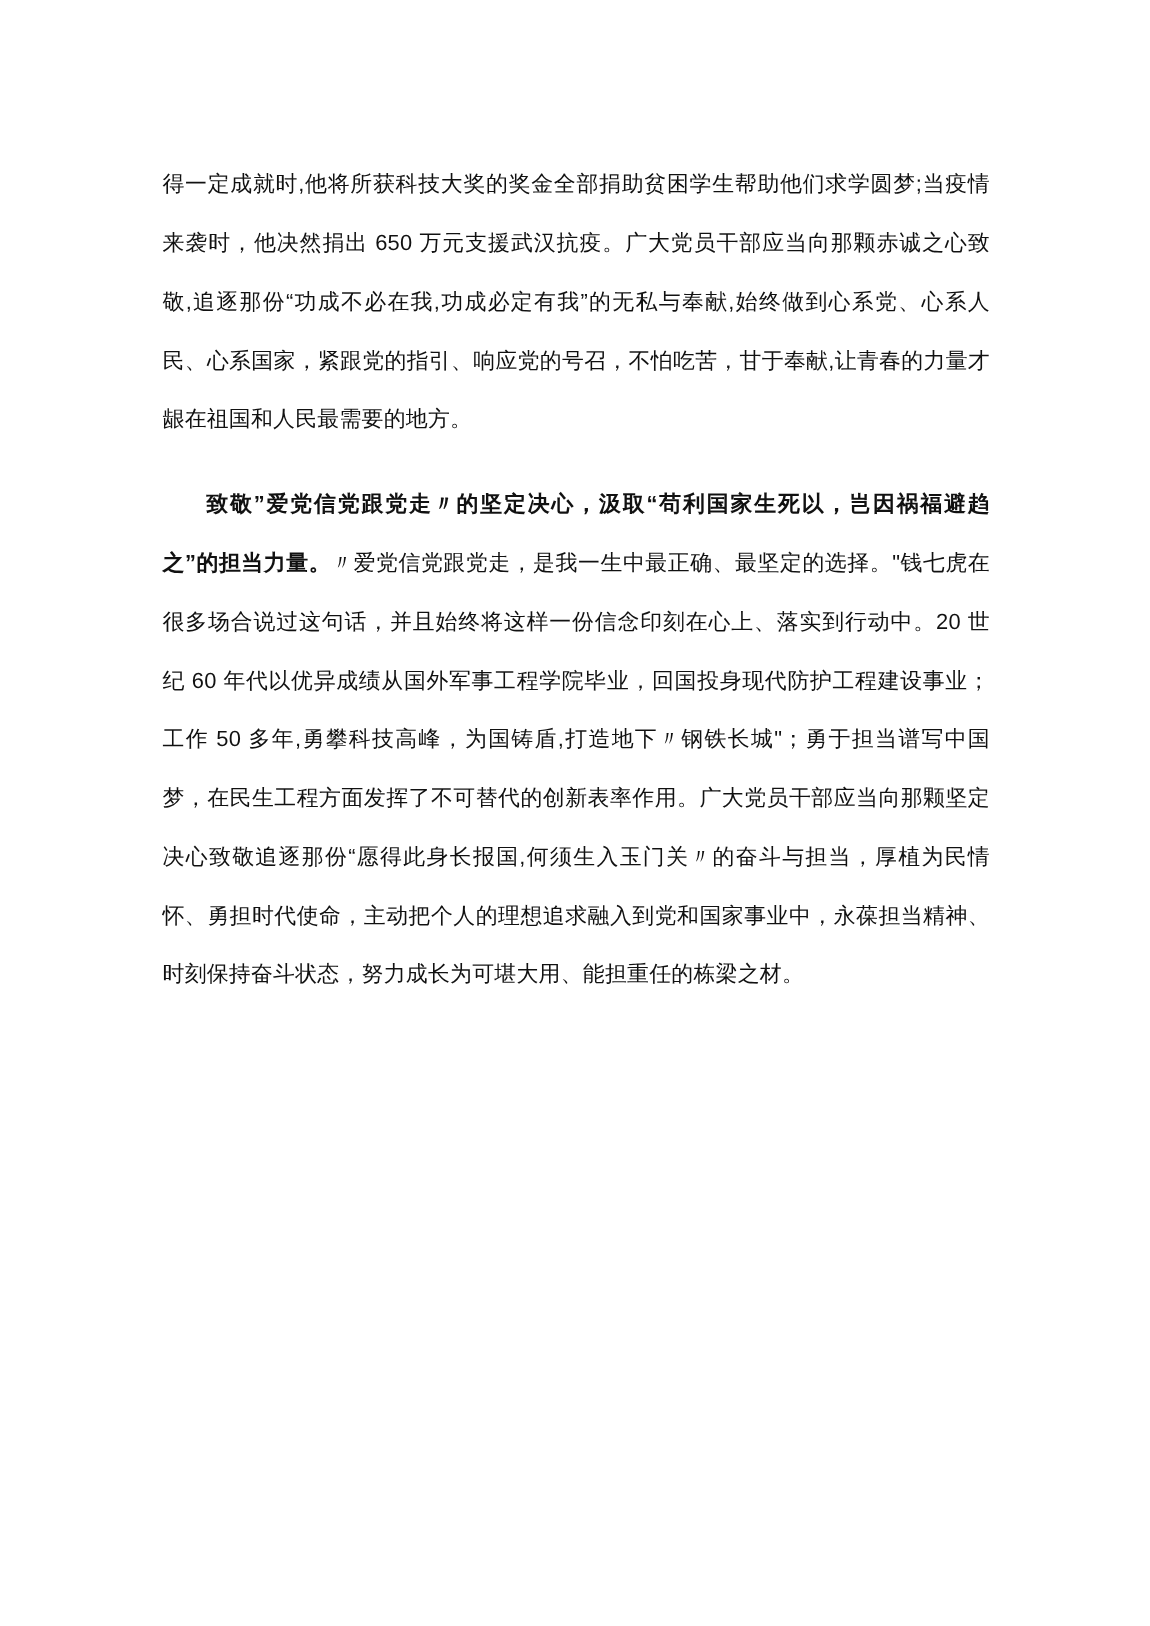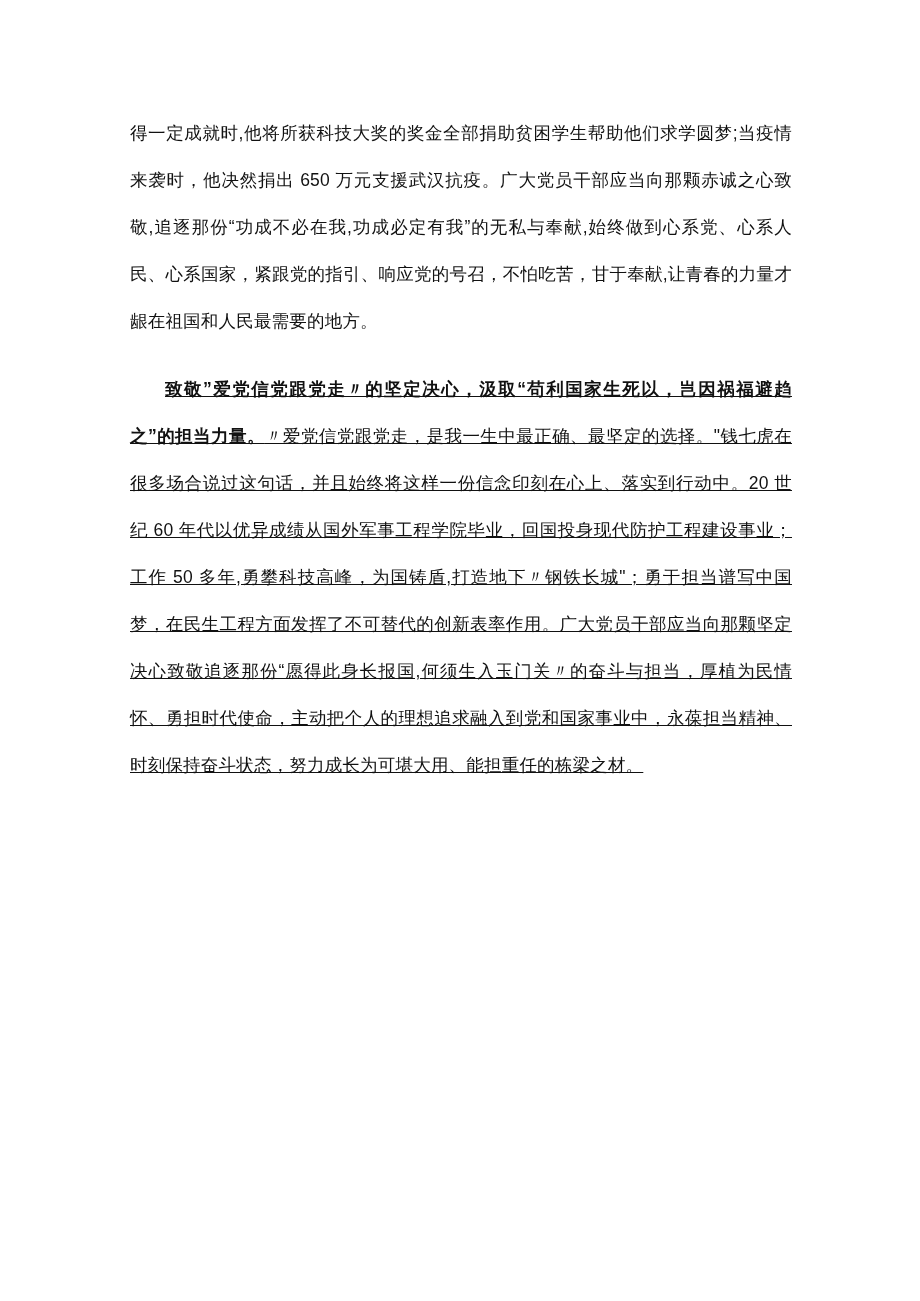--- a/index.html
+++ b/index.html
@@ -10,35 +10,34 @@
   .page {
     position: relative;
     width: 920px;
     height: 1301px;
     background: #ffffff;
     overflow: hidden;
   }
   .doc-text {
     position: absolute;
     left: 130px;
-    top: 110px;
+    top: 124px;
     width: 662px;
     font-family: "Liberation Sans", sans-serif;
     font-size: 17.5px;
     line-height: 47px;
     color: #111111;
     text-align: justify;
     letter-spacing: 0.2px;
   }
   .para {
     margin: 0;
   }
   .para + .para {
     margin-top: 21px;
-    text-decoration: underline;
   }
   .para.indent {
     text-indent: 2em;
   }
   .run.bold {
     font-weight: bold;
   }
 </style>
 </head>
 <body>

